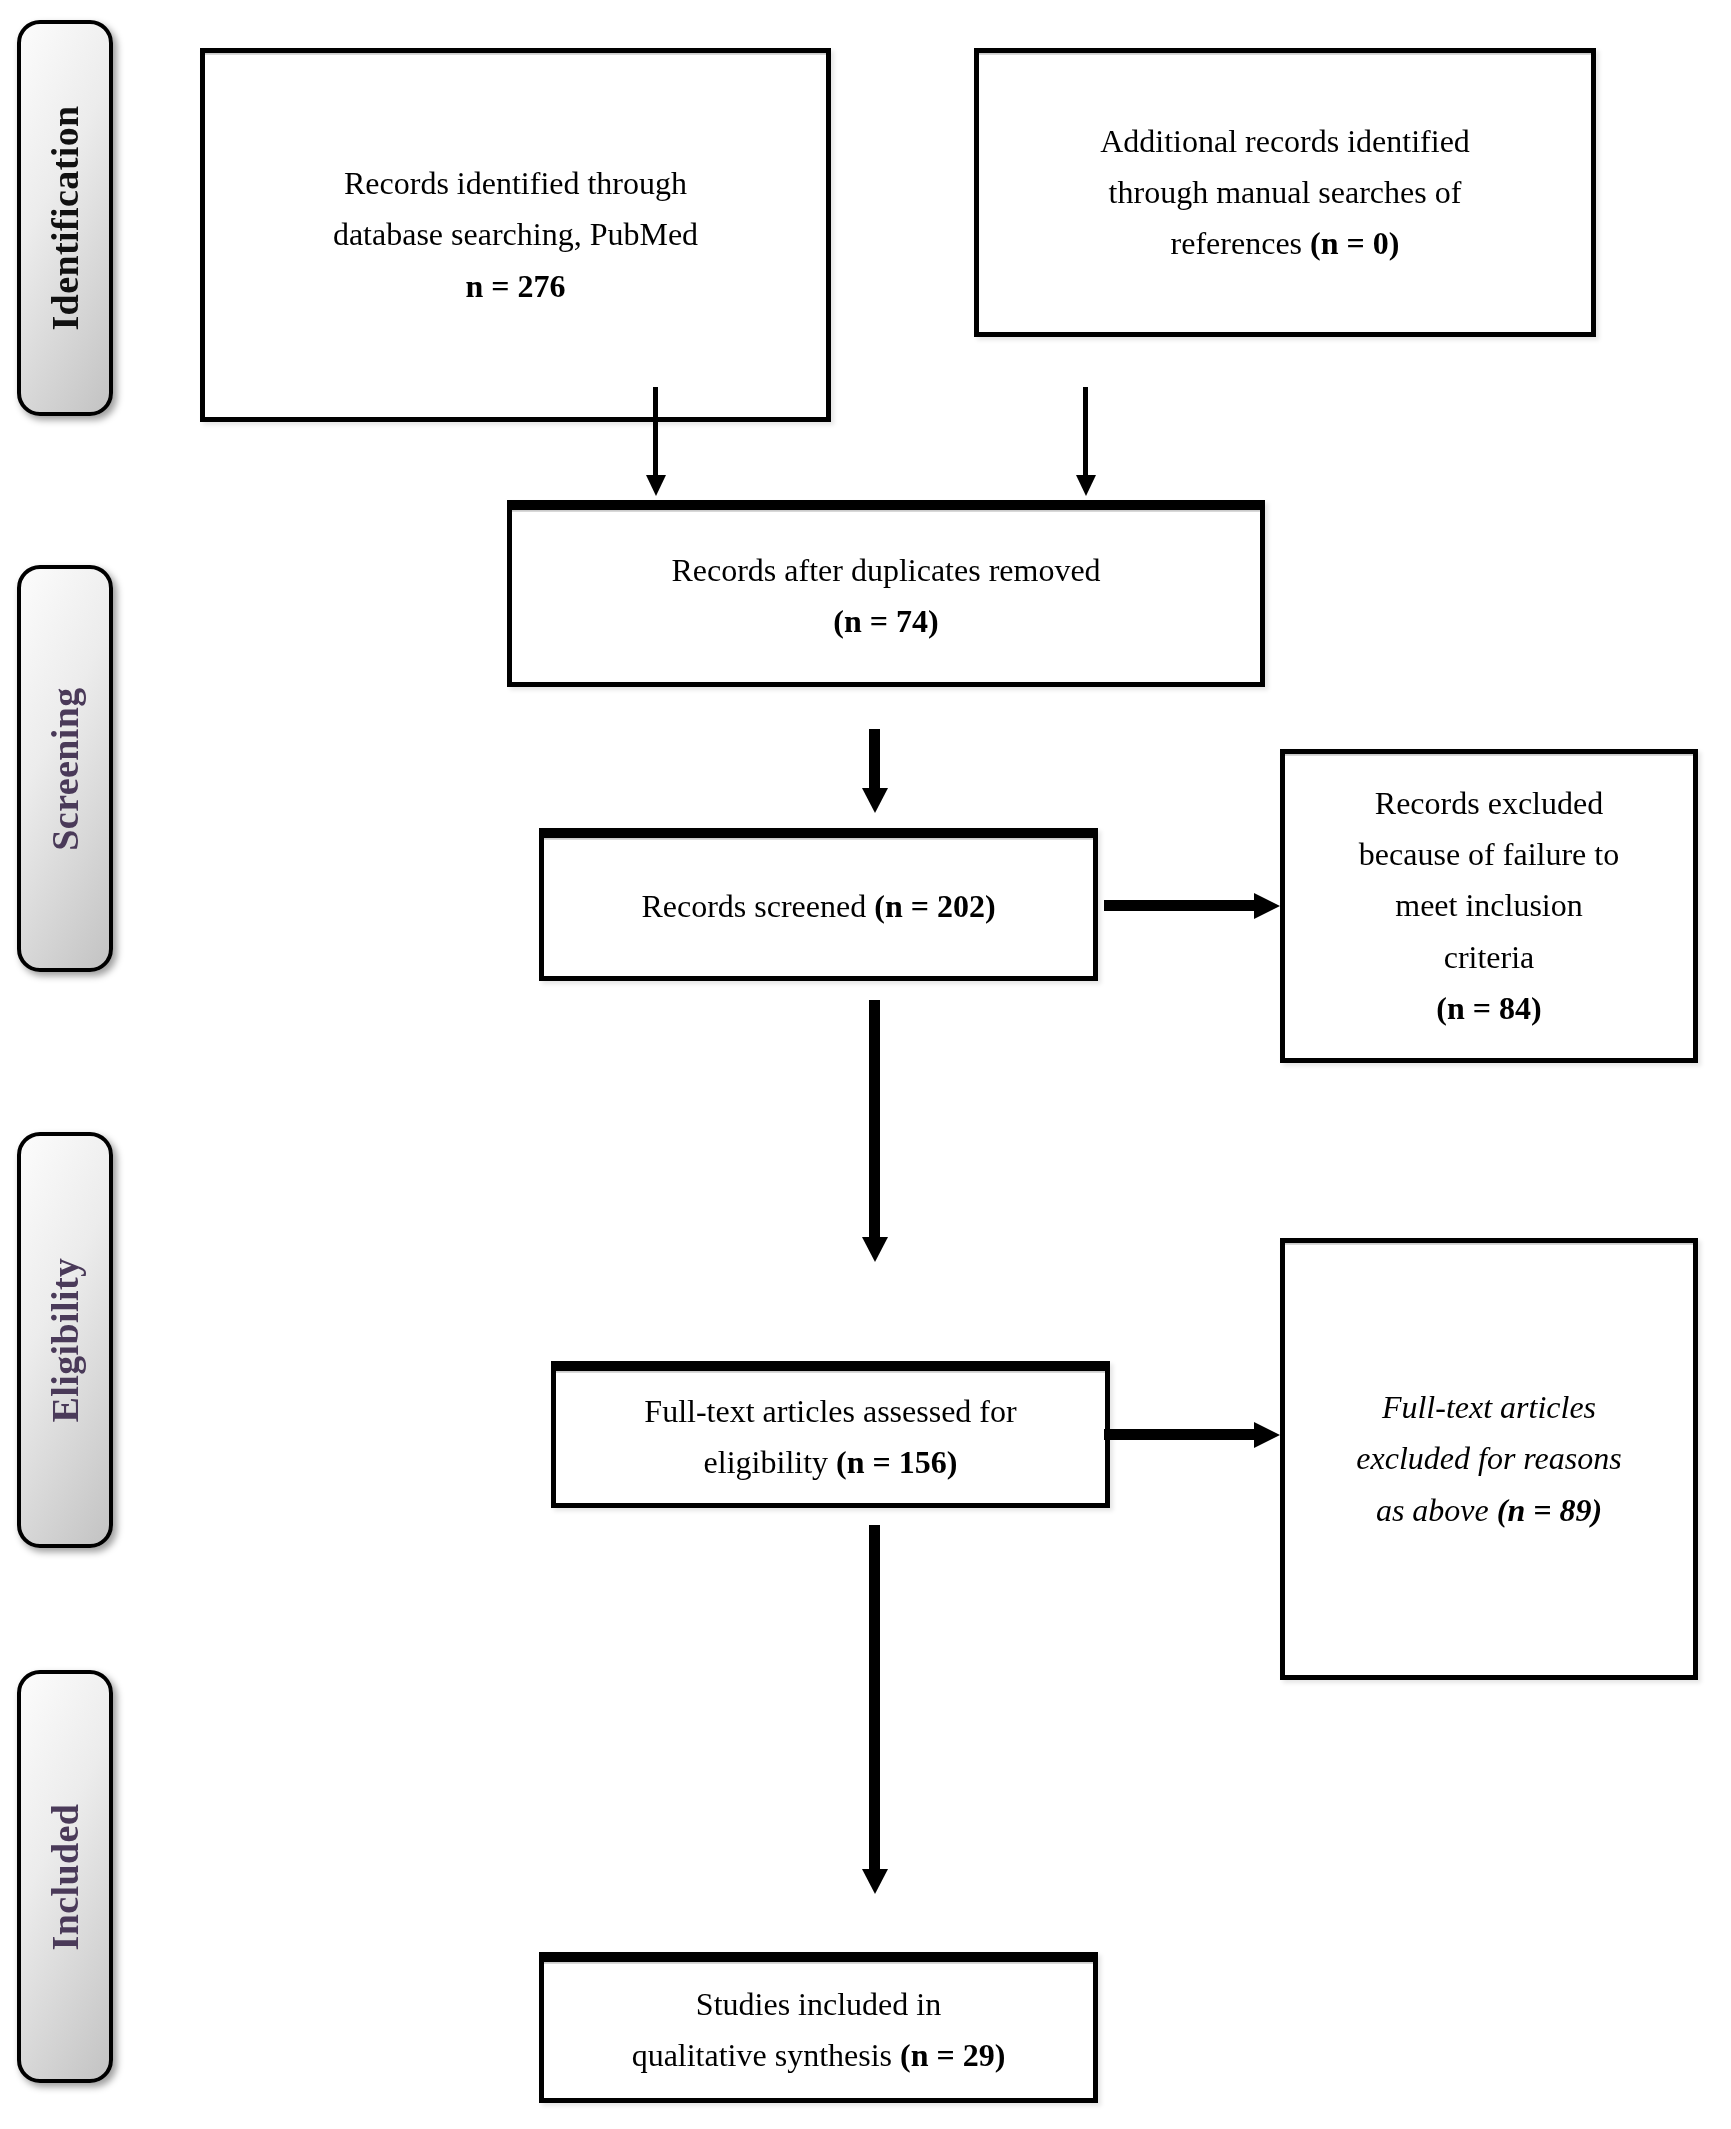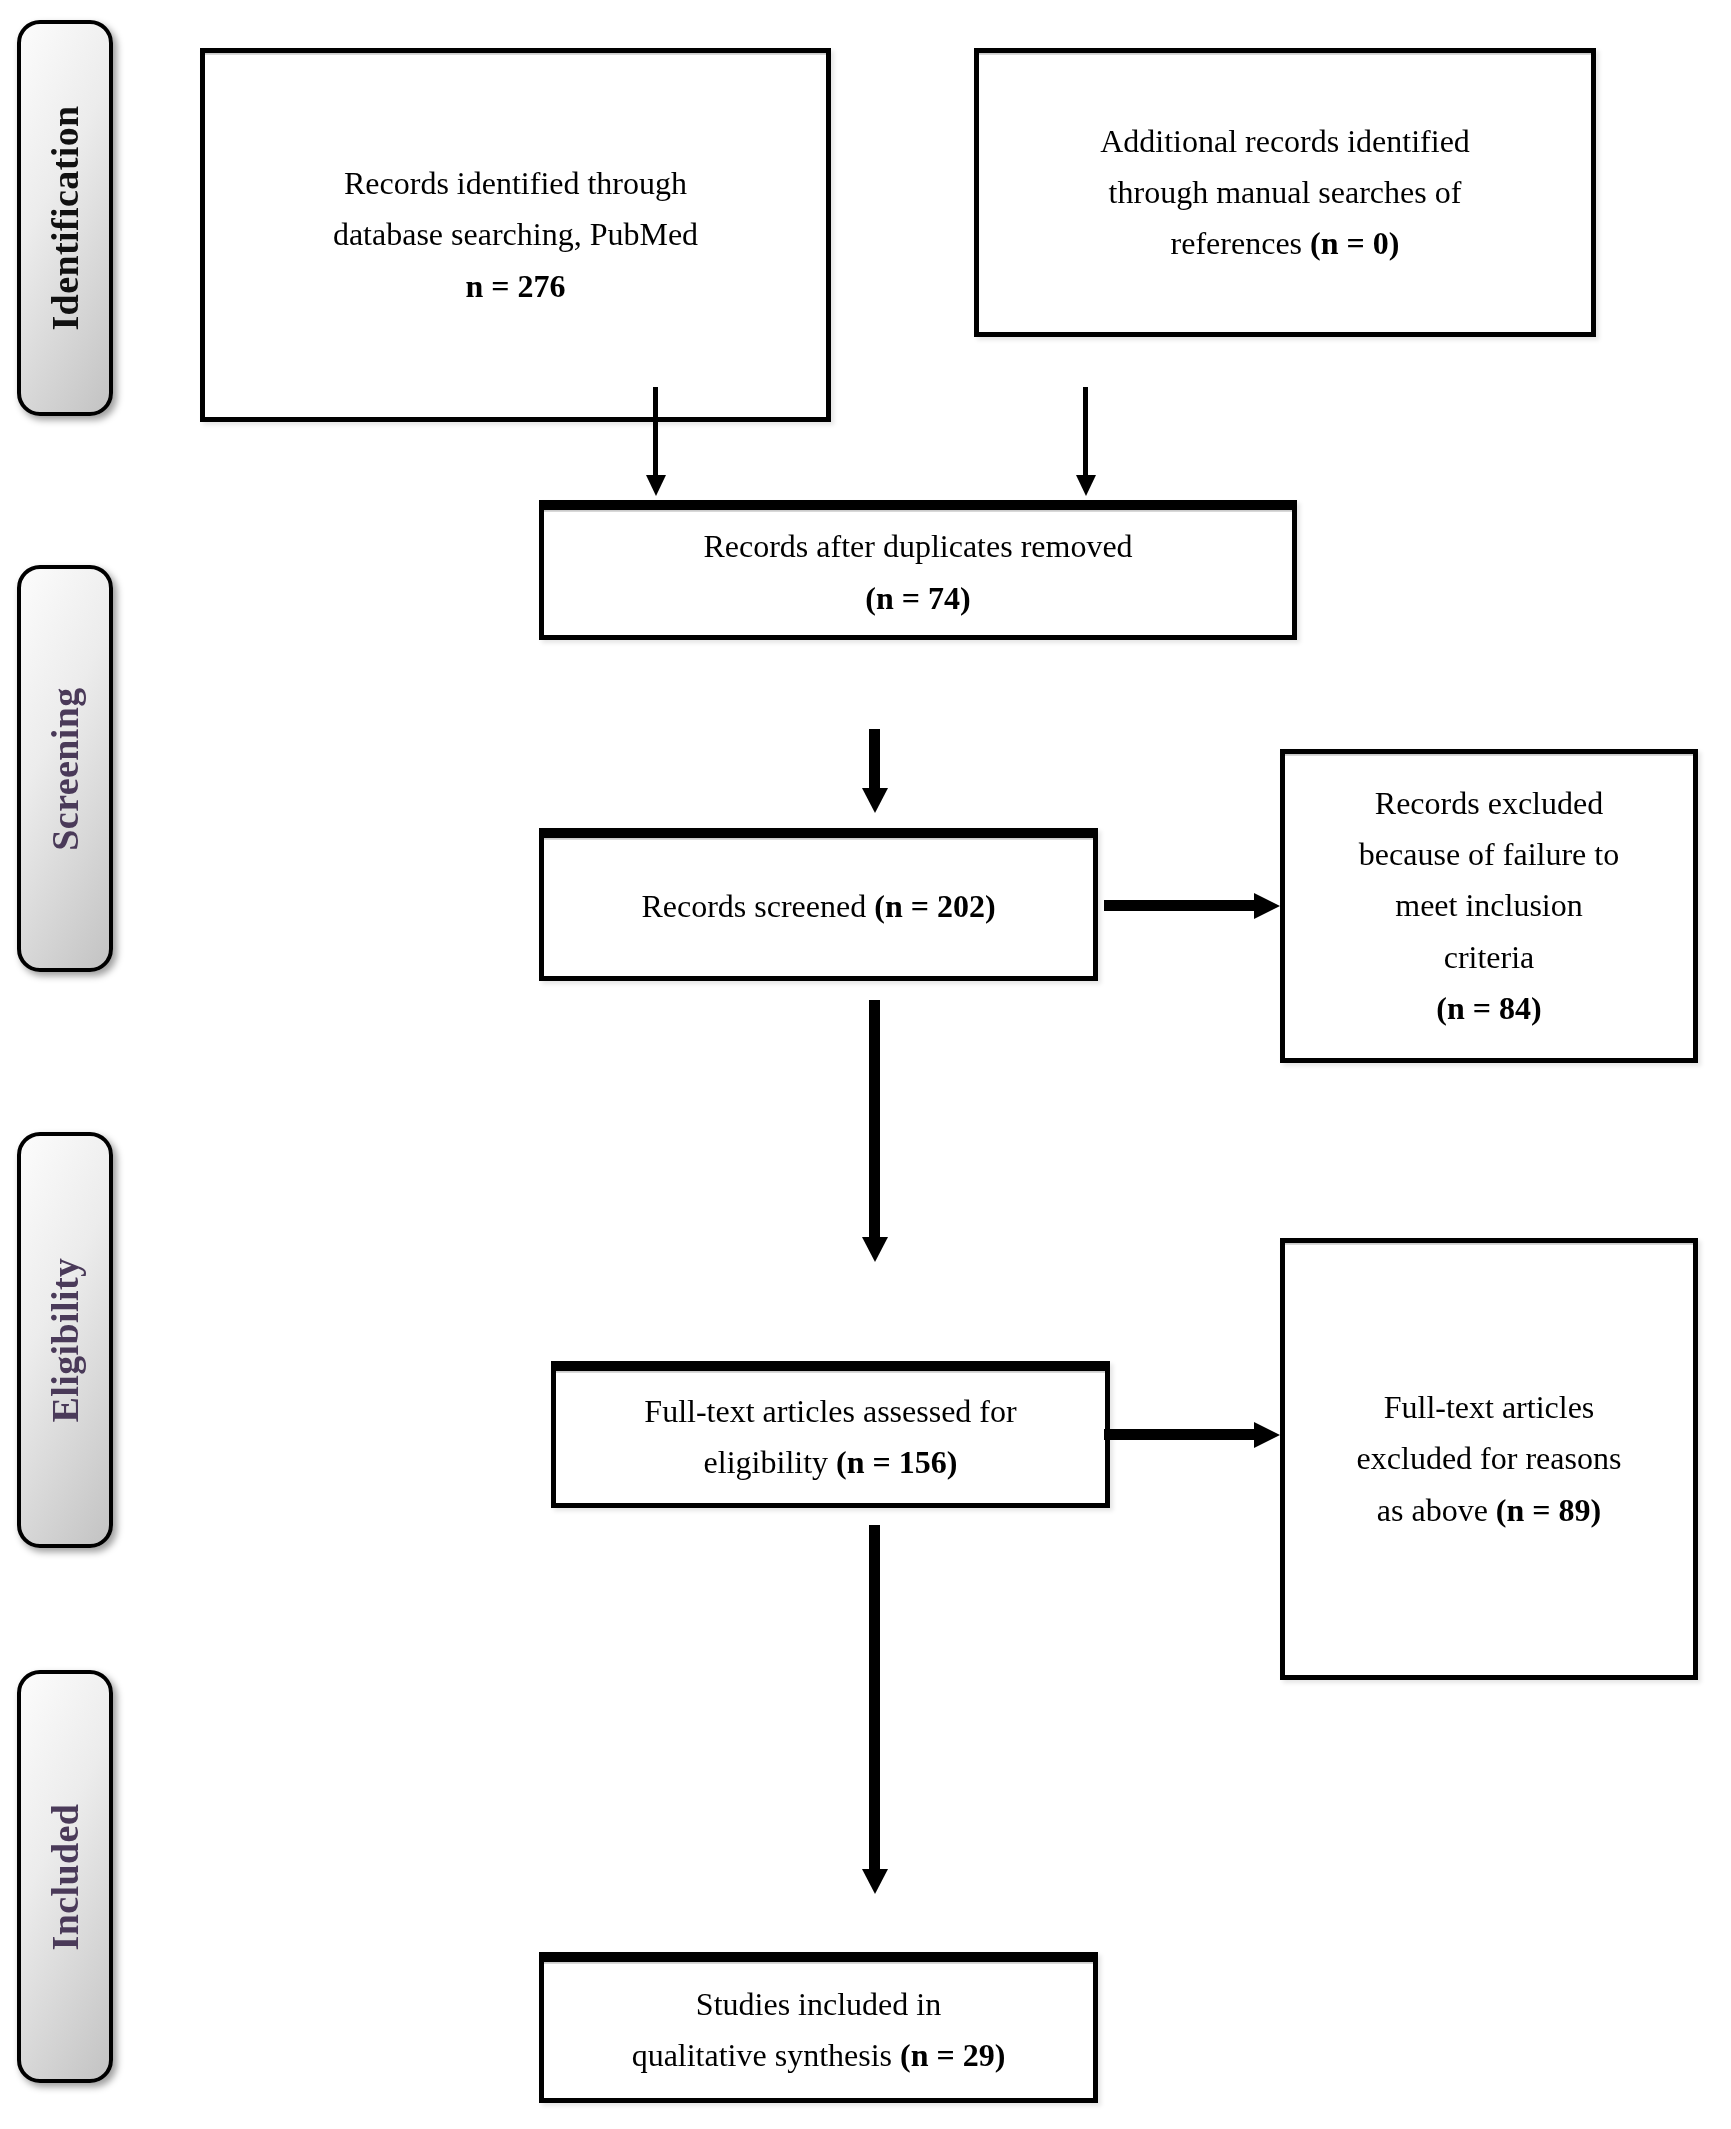--- a/index.html
+++ b/index.html
@@ -9,25 +9,25 @@
   .box{position:absolute;box-sizing:border-box;background:#fff;border:5.8px solid #000;
        display:flex;align-items:center;justify-content:center;text-align:center;
        font-size:32px;line-height:1.6;padding:4.4px 22px;
        box-shadow:inset 0 1.8px 0 rgba(160,160,160,.55), 2.7px 3.1px 4.4px rgba(0,0,0,.10);}
   .box.mid{border-top-width:10.7px;}
   .box .line{display:block;}
   .box b{font-weight:bold;}
 
   #box-identified{left:200px;top:48px;width:631px;height:374px;}
   #box-additional{left:974px;top:48px;width:622px;height:289px;}
-  #box-duplicates{left:507px;top:500px;width:758px;height:140px;margin-left:32px;}
+  #box-duplicates{left:507px;top:500px;width:758px;height:187px;}
   #box-screened{left:539px;top:828px;width:559px;height:153px;}
   #box-excluded-screening{left:1280px;top:749px;width:418px;height:314px;}
   #box-fulltext{left:551px;top:1361px;width:559px;height:147px;}
-  #box-excluded-fulltext{left:1280px;top:1238px;width:418px;height:442px;}
+  #box-excluded-fulltext{left:1280px;top:1238px;width:418px;height:442px;font-style:italic;}
   #box-included-studies{left:539px;top:1952px;width:559px;height:151px;}
 
   
   .stage{position:absolute;box-sizing:border-box;left:17px;width:96px;
          border:4px solid #000;border-radius:23px;
          background:linear-gradient(118deg,#fcfcfc 0%,#ececec 40%,#c3c3c3 100%);
          display:flex;align-items:center;justify-content:center;
          box-shadow:3.1px 4px 7.1px rgba(0,0,0,.38);}
   .stage span{transform:rotate(-90deg);white-space:nowrap;font-weight:bold;font-size:38px;letter-spacing:0.4px;}
   #stage-identification{top:20px;height:396px;}

